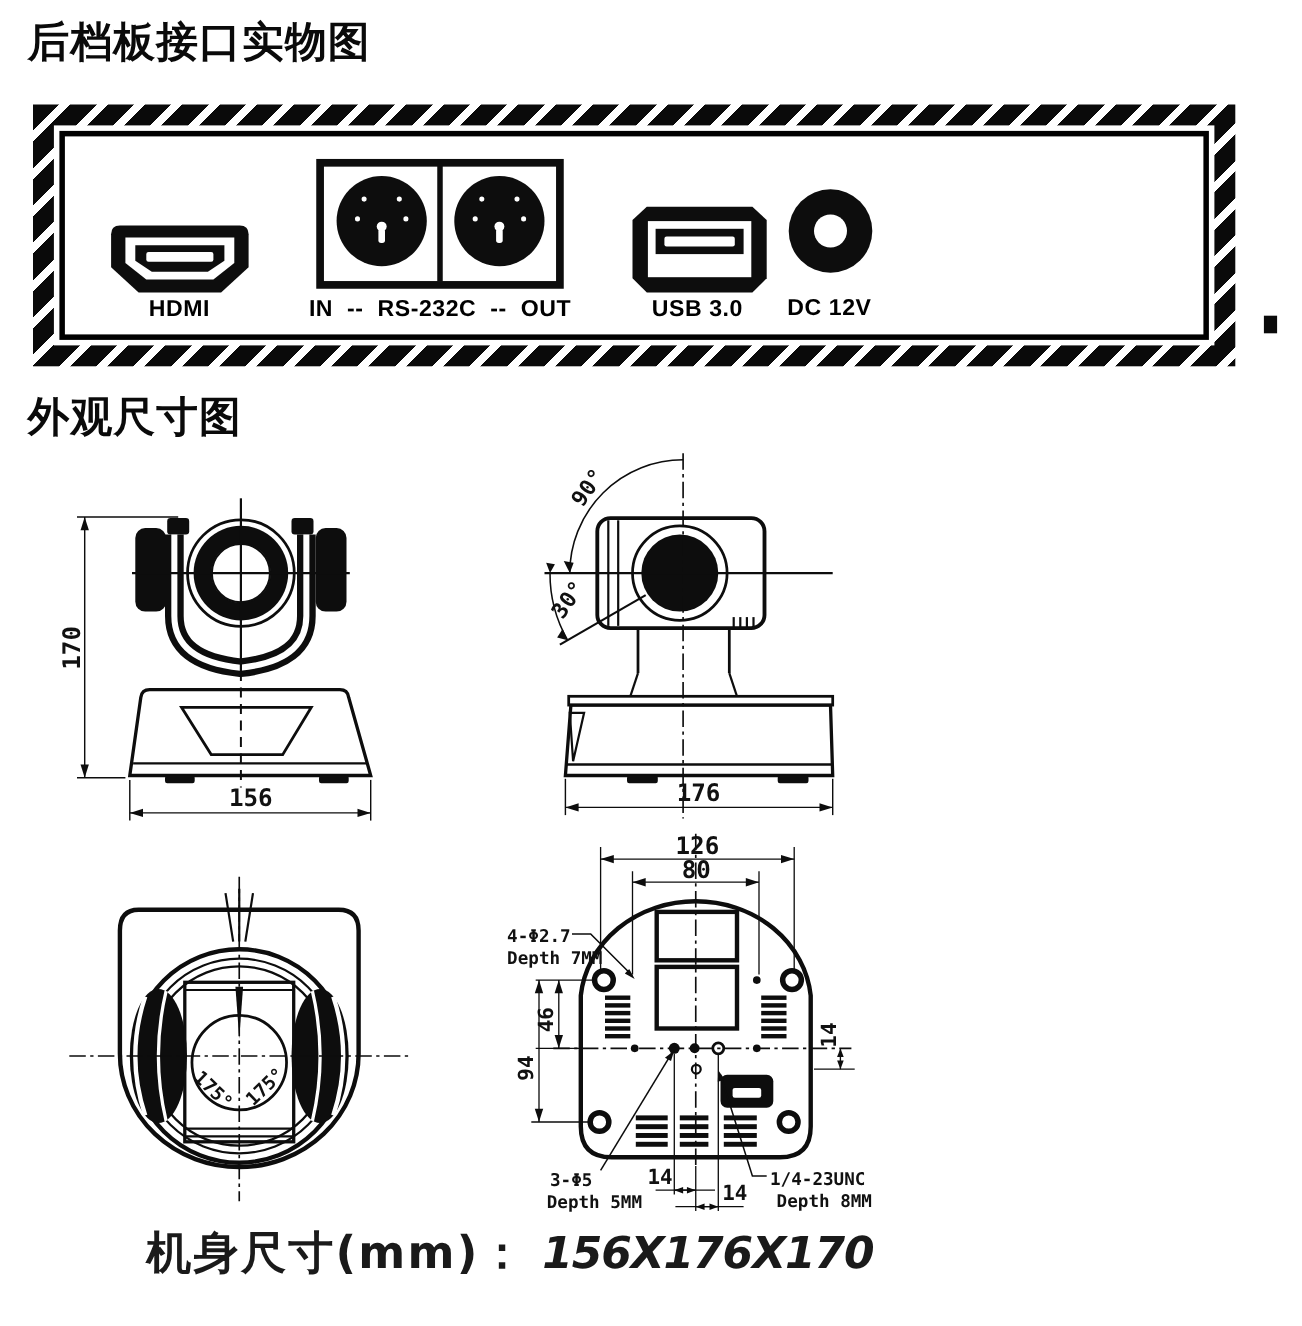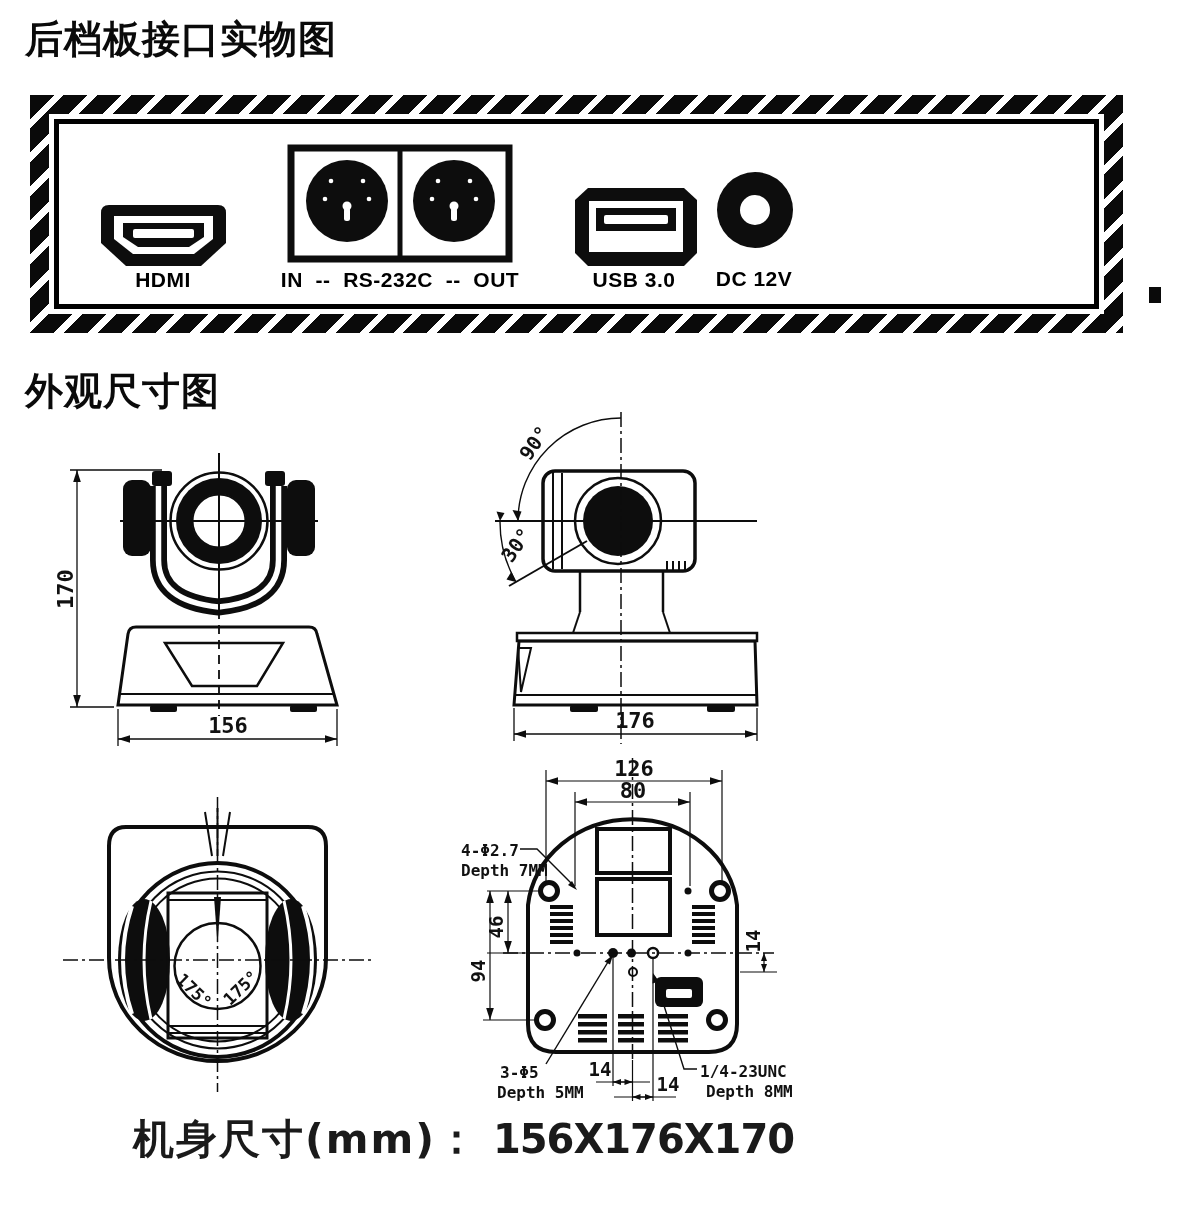--- a/index.html
+++ b/index.html
@@ -1,20 +1,20 @@
 <!DOCTYPE html>
 <html><head>
 <meta charset="utf-8">
 <style>
   html,body{margin:0;padding:0;background:#fff;}
   .page{position:relative;width:1184px;height:1205px;background:#fff;overflow:hidden;
         font-family:"Liberation Sans",sans-serif;color:#000;}
   .sec-title{position:absolute;left:25px;margin:0;font:700 38px/1.1 "Liberation Serif",serif;
         color:#0a0a0a;letter-spacing:1px;}
-  #title1{top:19px;} #title2{top:371px;}
+  #title1{top:19px;} #title2{top:360px;}
 
   
   .panel{position:absolute;left:30px;top:95px;width:1093px;height:238px;box-sizing:border-box;
          background:repeating-linear-gradient(135deg,#0a0a0a 0 17px,#ffffff 17px 24px);}
   .panel-inner{position:absolute;left:24px;top:24px;right:24px;bottom:24px;
          background:#fff;border:5px solid #000;box-shadow:0 0 0 5px #fff;}
   .panel-notch{position:absolute;left:1119px;top:192px;width:12px;height:16px;background:#0a0a0a;}
 
   svg{position:absolute;}
   #ports-svg{left:0;top:0;width:100%;height:100%;}
@@ -26,21 +26,21 @@
   .dims{font-size:19px;text-anchor:middle;}
   .ang{font-size:20px;text-anchor:middle;}
   .angs{font-size:17px;text-anchor:middle;}
   .note{font-size:16px;text-anchor:start;}
   .plabel{font-size:21px;text-anchor:middle;font-family:"Liberation Sans",sans-serif;
           font-weight:700;fill:#000;letter-spacing:0.5px;}
 
   .footer{position:absolute;left:133px;top:1112px;display:flex;align-items:baseline;color:#1a1a1a;
           font-family:"DejaVu Sans",sans-serif;font-weight:700;}
   .footer .lbl{font-size:41px;letter-spacing:2px;}
-  .footer .val{font-size:40px;margin-left:14px;letter-spacing:-1px;}
+  .footer .val{font-size:40px;margin-left:14px;letter-spacing:-1px;font-style:italic;}
 </style>
 </head>
 <body>
 
 <div class="page">
 
   <h2 class="sec-title" id="title1">后档板接口实物图</h2>
 
   <div class="panel">
     <div class="panel-inner">

